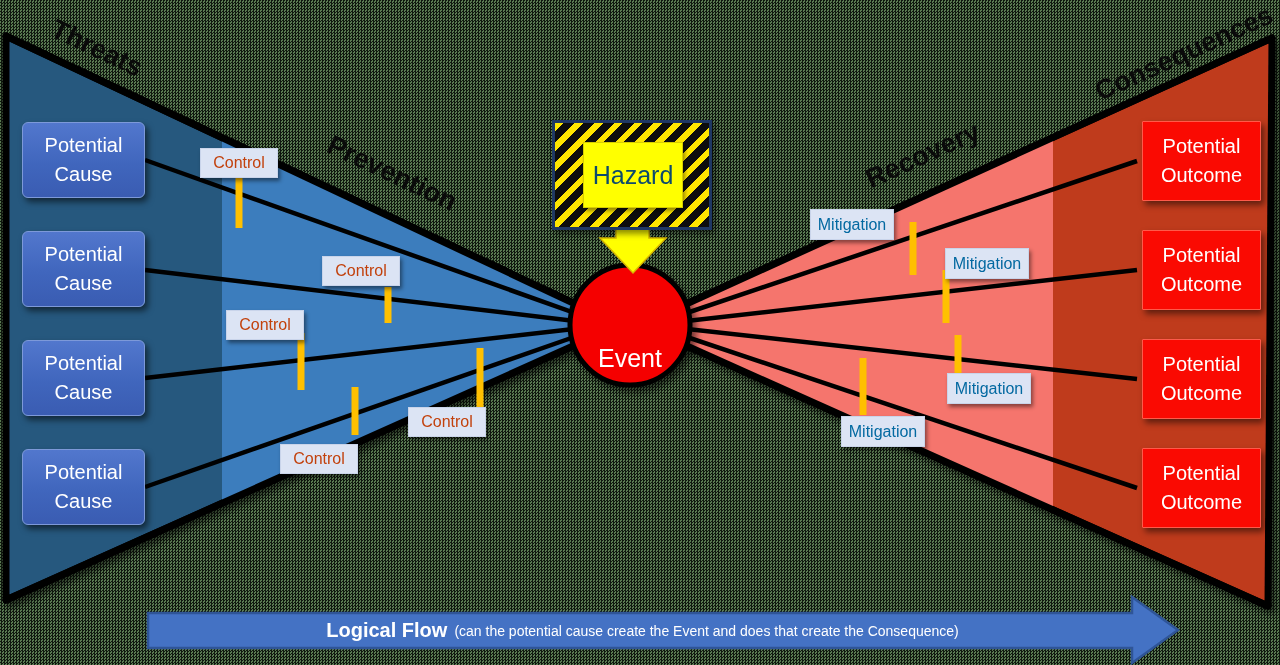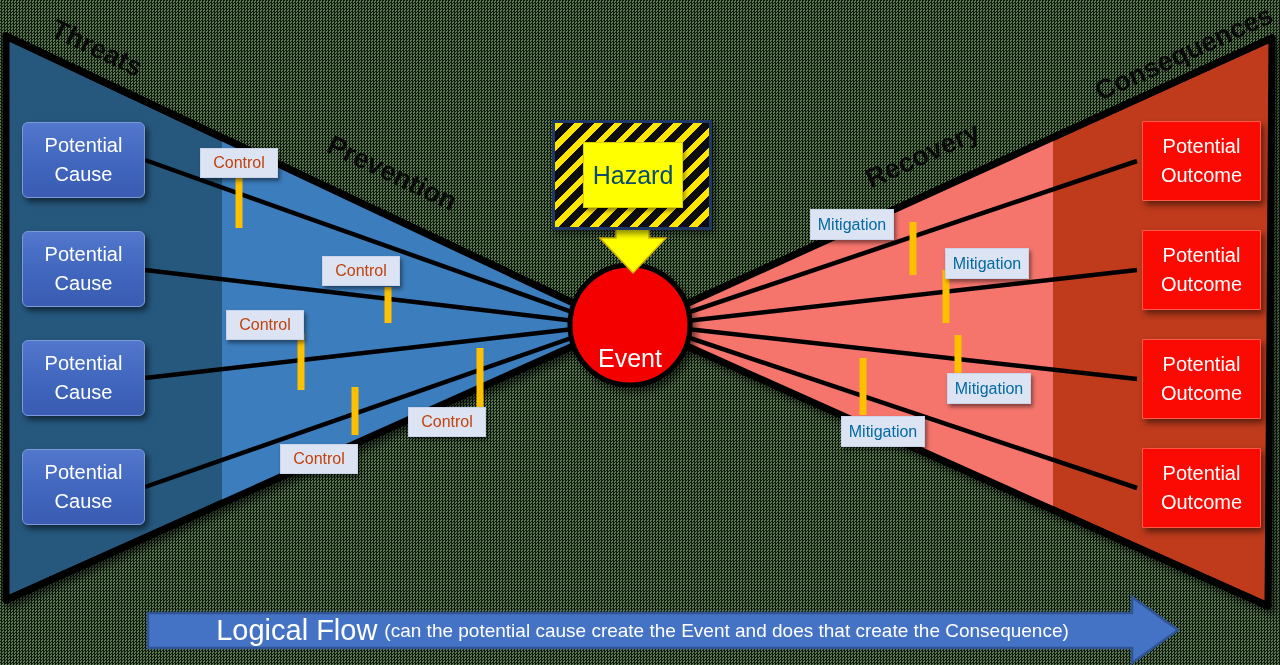--- a/index.html
+++ b/index.html
@@ -34,22 +34,22 @@
     border:3px solid #1f3864;
     background:repeating-linear-gradient(135deg,#ffe600 0 6px,#0d0d0d 6px 14px);
     box-shadow:3px 4px 6px rgba(0,0,0,.45);}
   .hazard-inner{position:absolute;left:28px;top:19px;width:100px;height:66px;box-sizing:border-box;
     background:#ffff00;border:1px solid #d8ce00;display:flex;align-items:center;justify-content:center;
     color:#0c4a6e;font-size:25px;box-shadow:2px 3px 4px rgba(0,0,0,.4);}
 
   
   .flowtext{position:absolute;left:150px;top:612px;width:985px;height:37px;
     display:flex;align-items:center;justify-content:center;color:#fff;white-space:nowrap;}
-  .flowtext .big{font-size:29px;}
-  .flowtext .small{font-size:19px;margin-left:7px;}
+  .flowtext .big{font-size:20px;font-weight:bold;}
+  .flowtext .small{font-size:14px;margin-left:7px;}
 </style>
 </head>
 <body>
 
 <div class="stage">
 
   <svg width="1280" height="665" viewBox="0 0 1280 665">
     <defs>
       <filter id="ds" x="-20%" y="-20%" width="150%" height="150%">
         <feDropShadow dx="4" dy="5" stdDeviation="3.5" flood-color="#000" flood-opacity="0.55"></feDropShadow>

